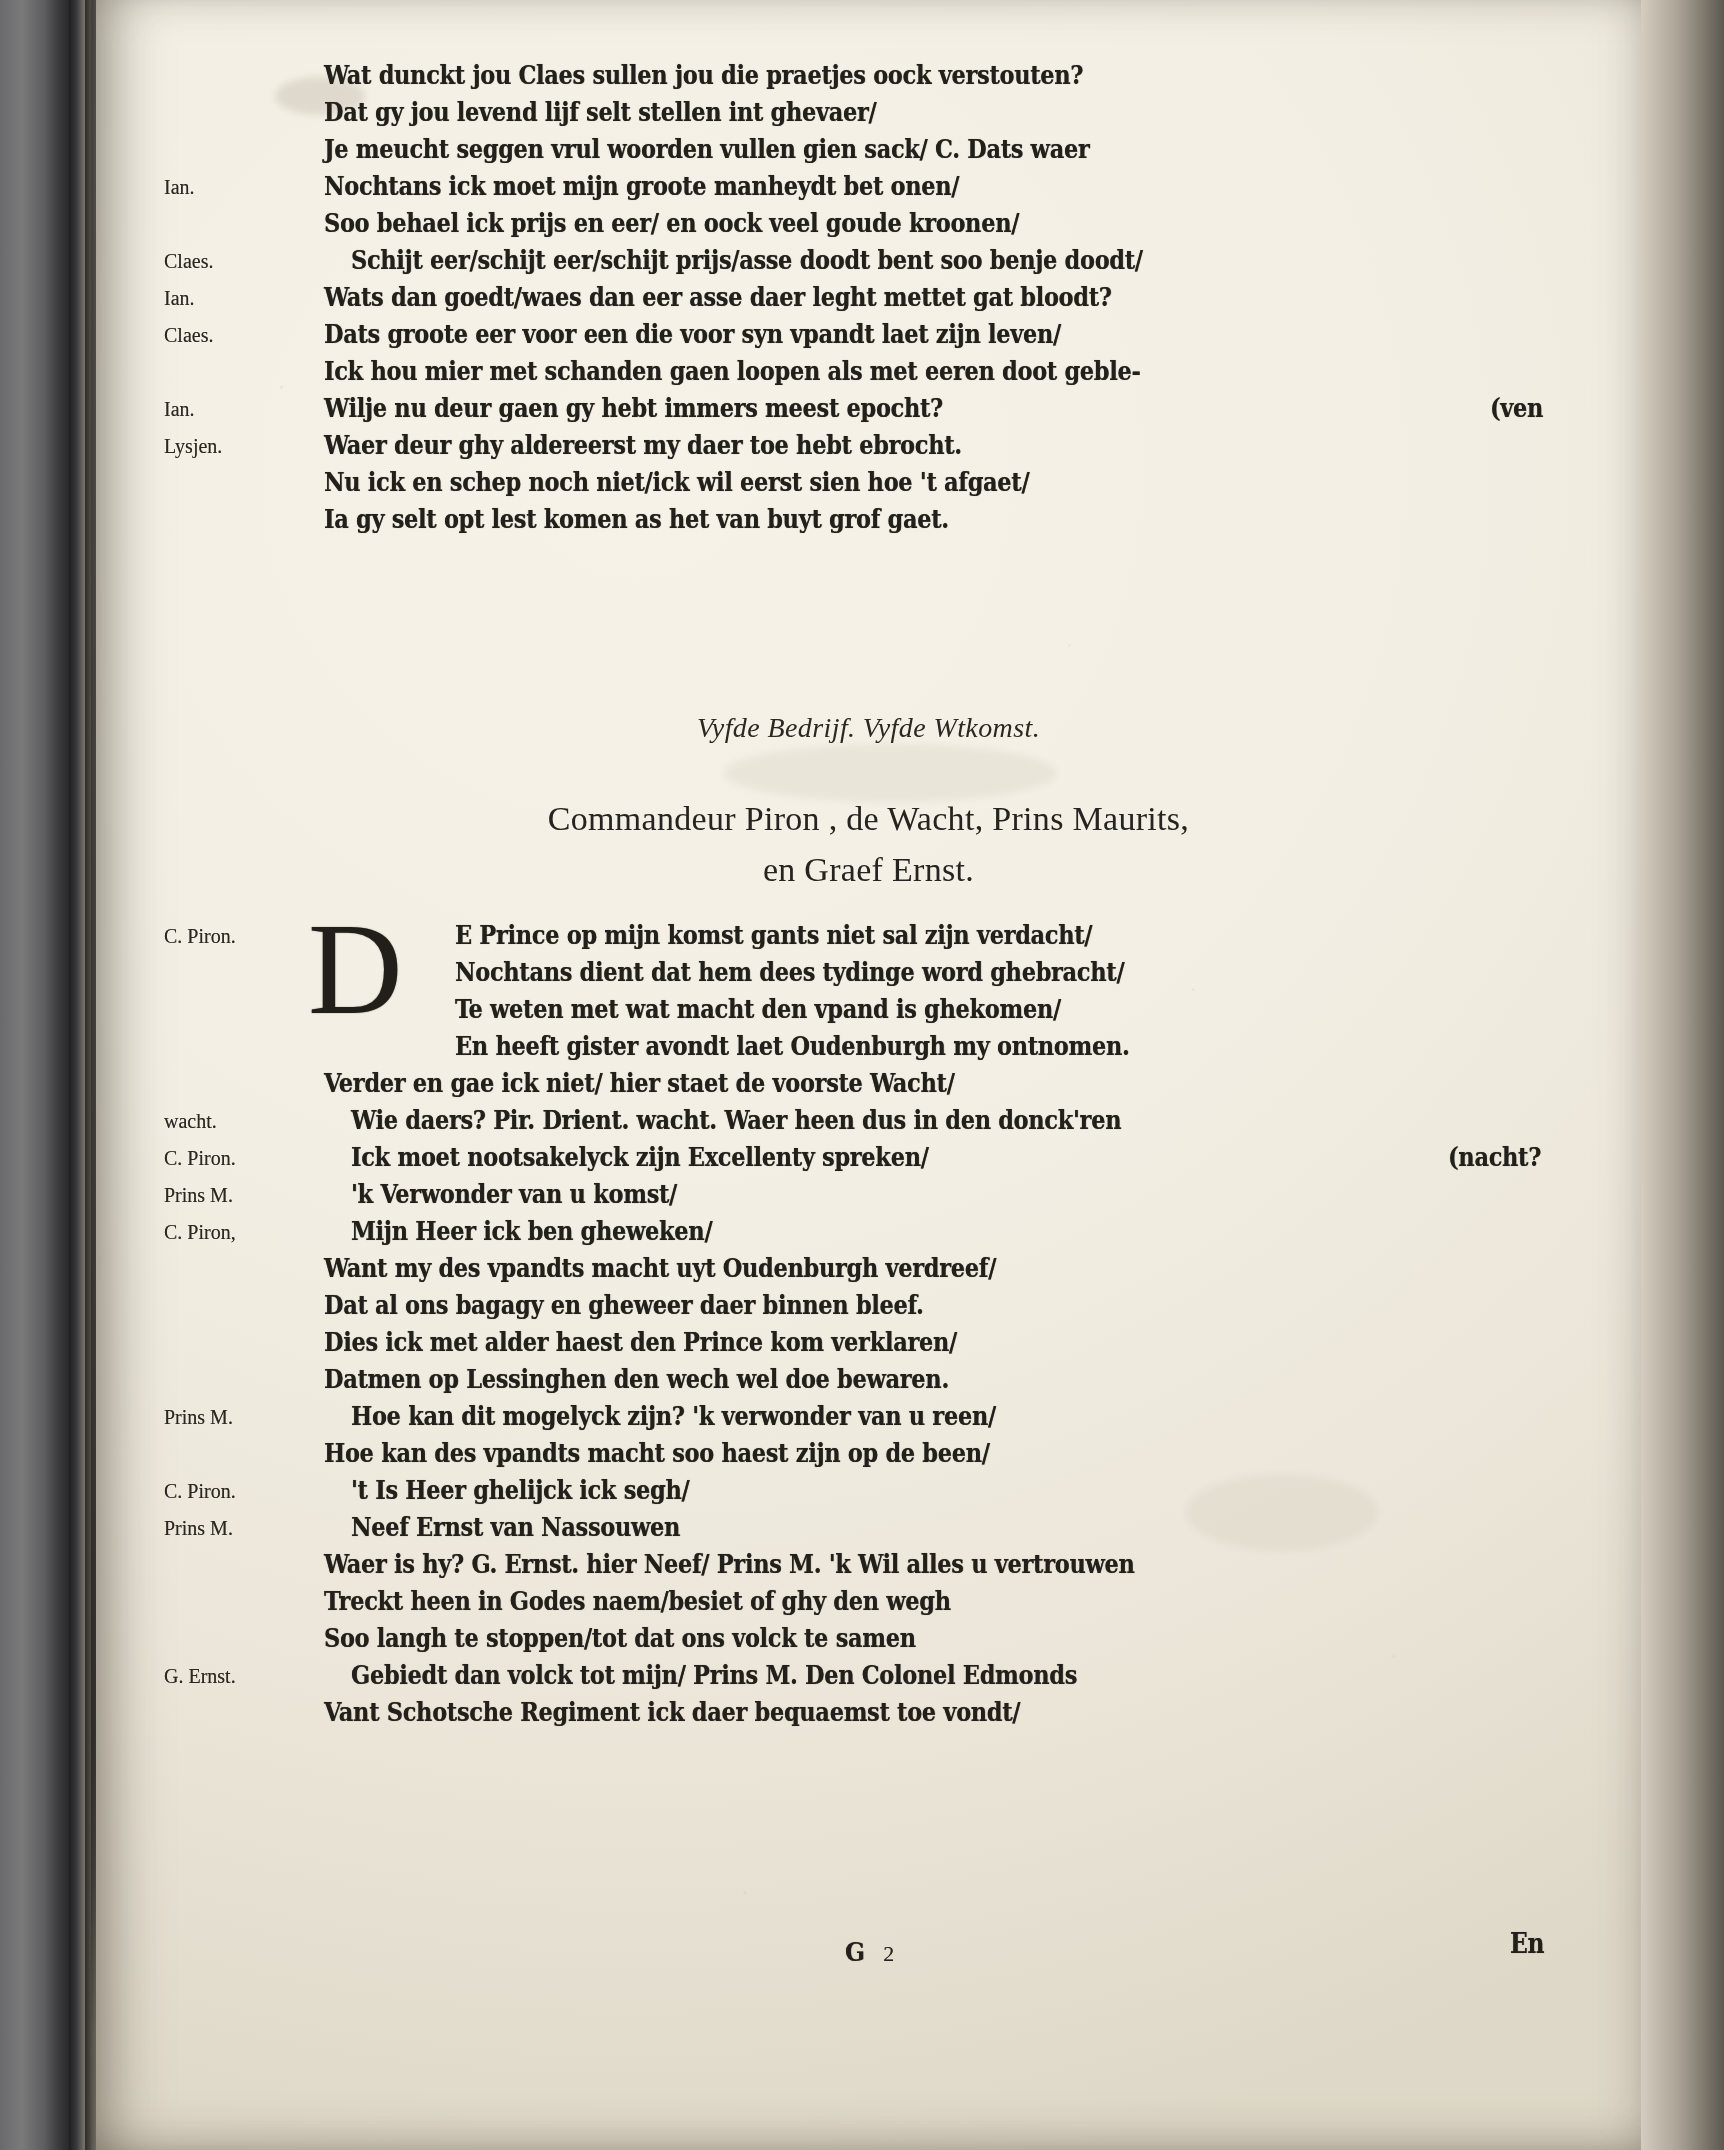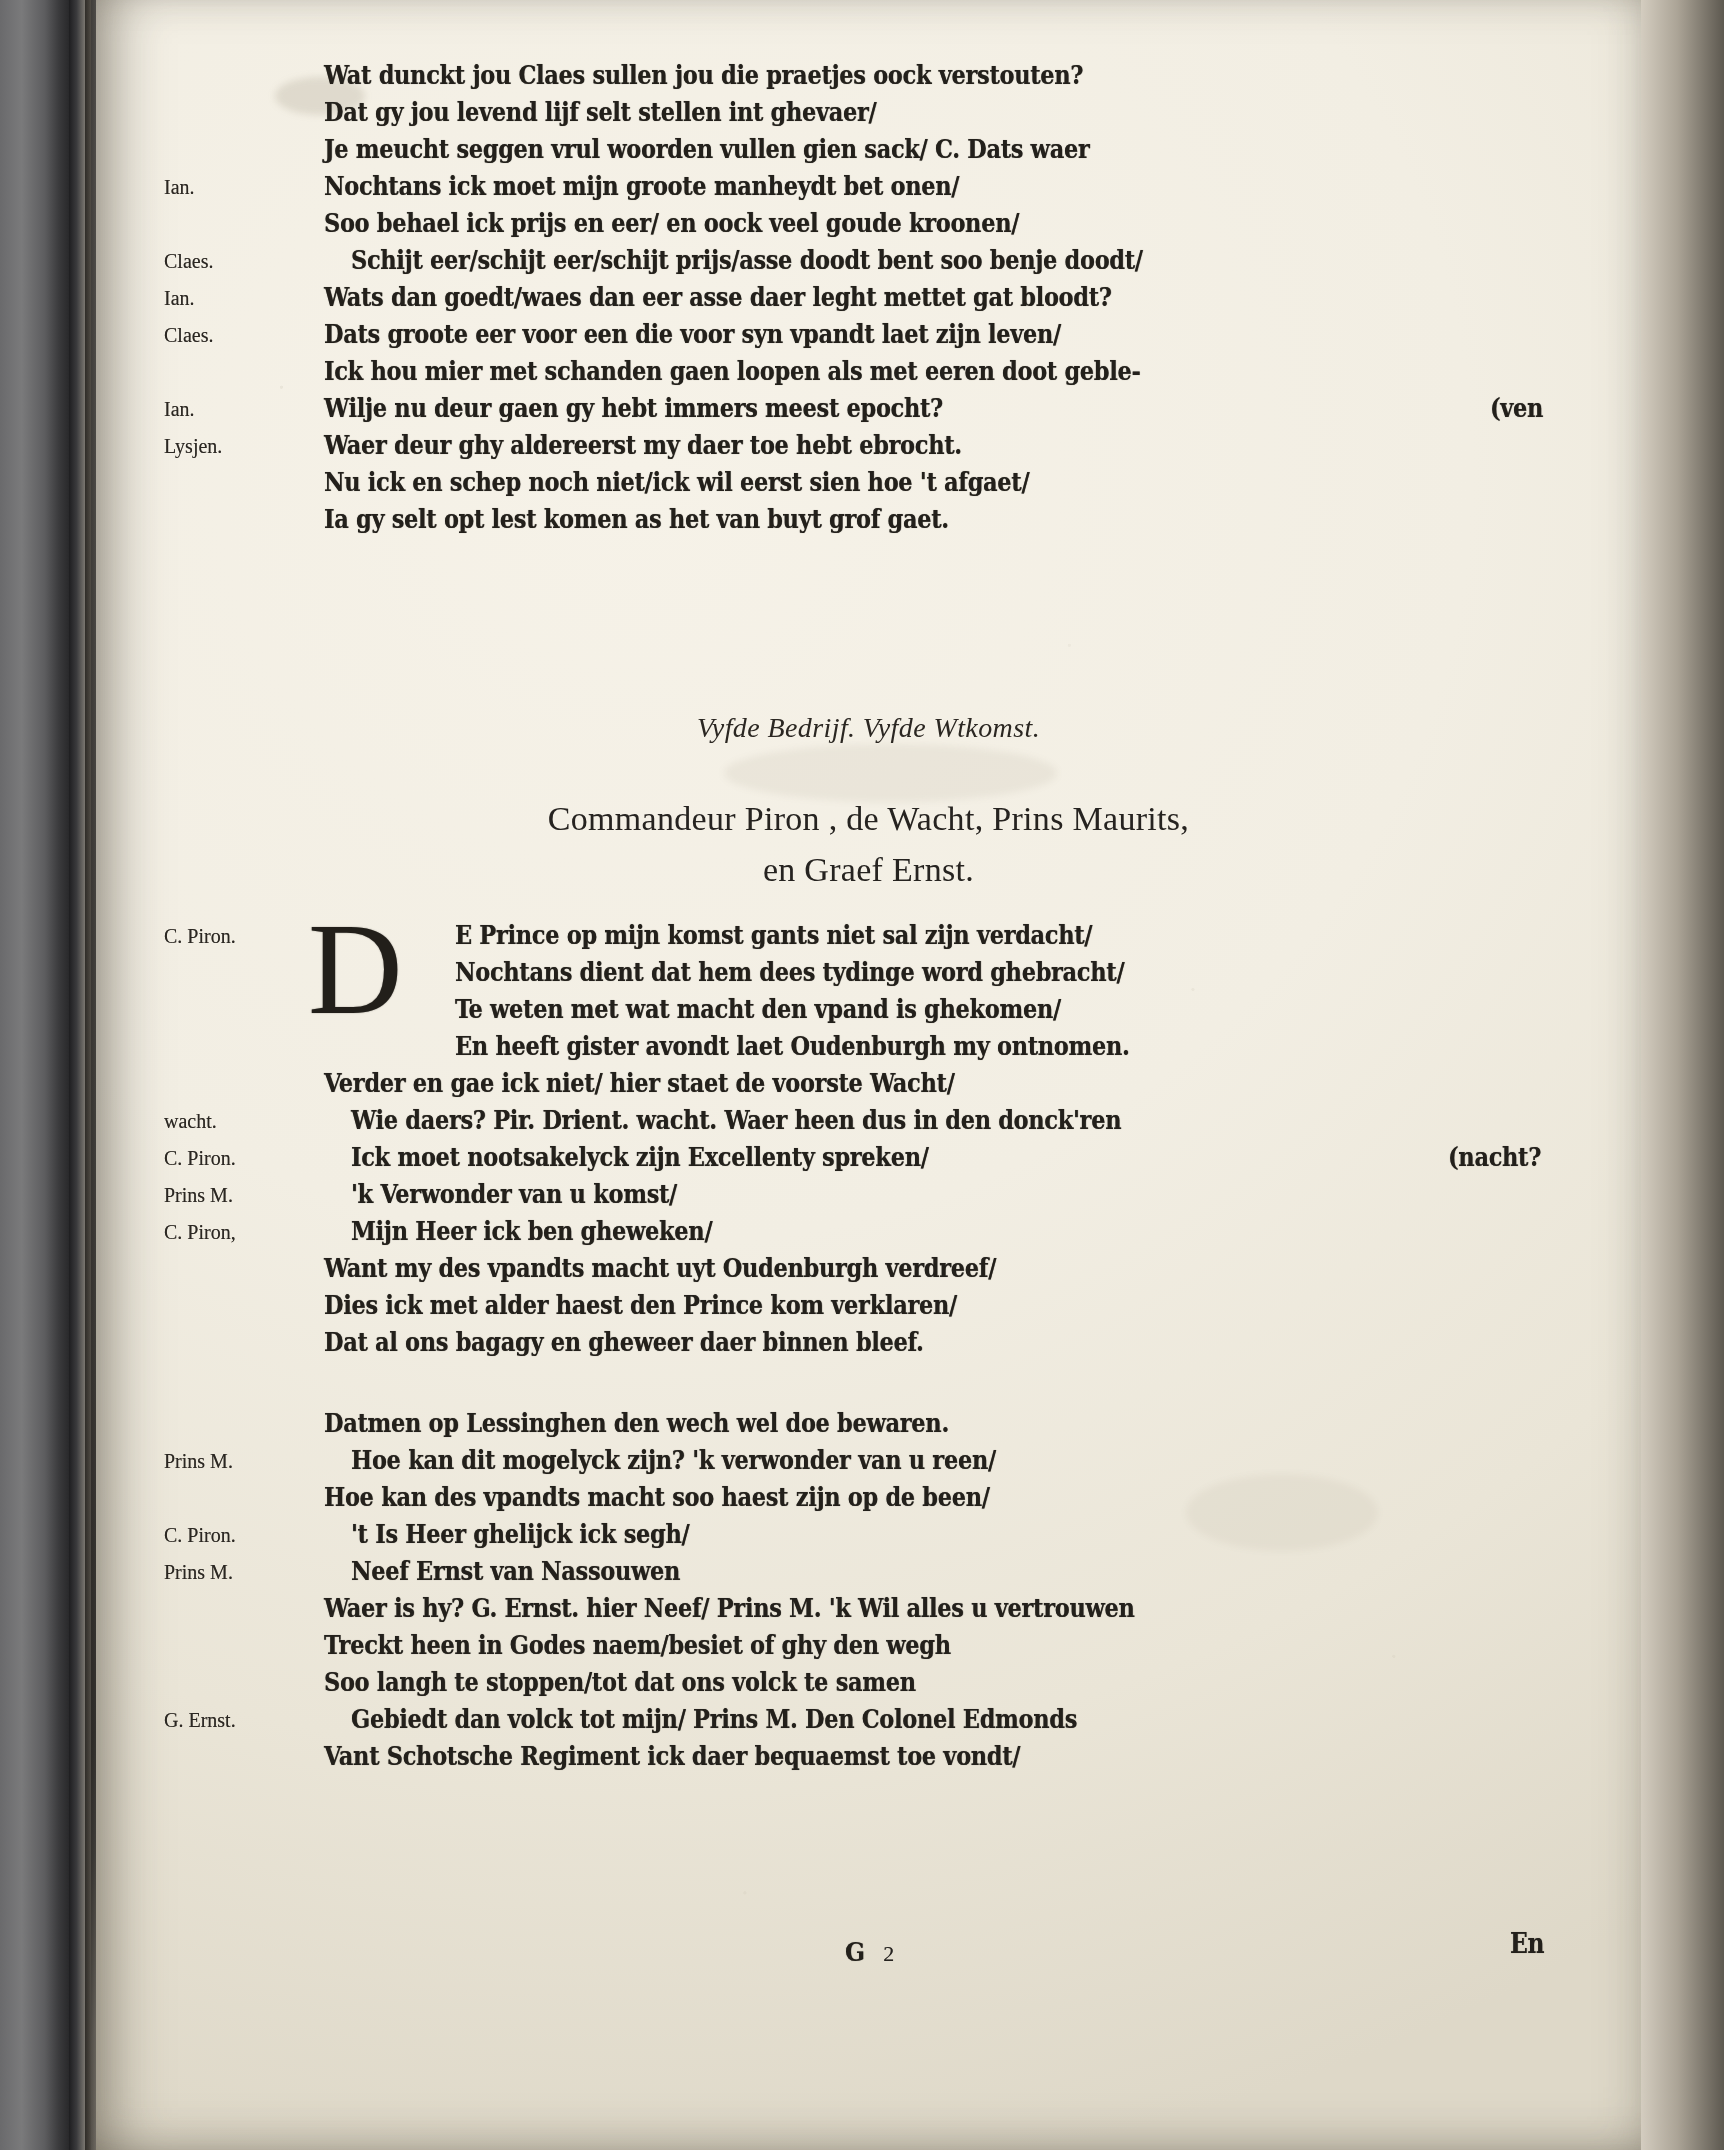--- a/index.html
+++ b/index.html
@@ -233,26 +233,26 @@
             <div class="verse goth ind">'k Verwonder van u komst/</div>
           </div>
           <div class="row" style="height: 37px;">
             <div class="speaker">C. Piron,</div>
             <div class="verse goth ind">Mijn Heer ick ben gheweken/</div>
           </div>
           <div class="row" style="height: 37px;">
             <div class="verse goth" style="left: 228px;">Want my des vpandts macht uyt Oudenburgh verdreef/</div>
           </div>
           <div class="row" style="height: 37px;">
+            <div class="verse goth" style="left: 228px;">Dat al ons bagagy en gheweer daer binnen bleef.</div>
+          </div>
+          <div class="row" style="height: 37px;">
             <div class="verse goth" style="left: 228px;">Dies ick met alder haest den Prince kom verklaren/</div>
           </div>
           <div class="row" style="height: 37px;">
-            <div class="verse goth" style="left: 228px;">Dat al ons bagagy en gheweer daer binnen bleef.</div>
-          </div>
-          <div class="row" style="height: 37px; margin-top: 44px;">
             <div class="verse goth" style="left: 228px;">Datmen op Lessinghen den wech wel doe bewaren.</div>
           </div>
           <div class="row" style="height: 37px;">
             <div class="speaker">Prins M.</div>
             <div class="verse goth ind">Hoe kan dit mogelyck zijn? 'k verwonder van u reen/</div>
           </div>
           <div class="row" style="height: 37px;">
             <div class="verse goth" style="left: 228px;">Hoe kan des vpandts macht soo haest zijn op de been/</div>
           </div>
           <div class="row" style="height: 37px;">

